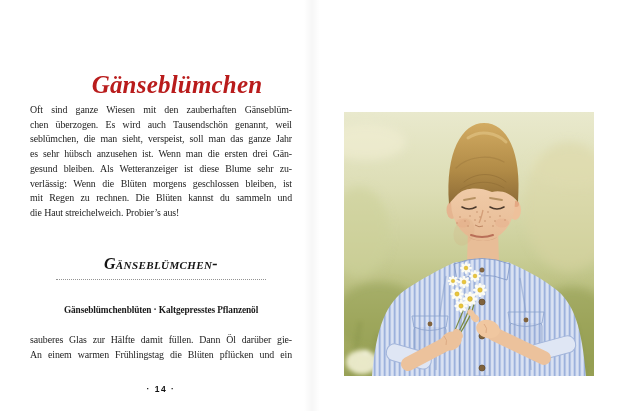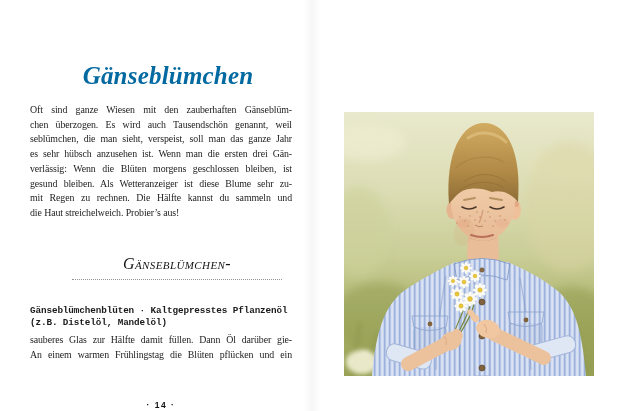--- a/index.html
+++ b/index.html
@@ -9,58 +9,58 @@
   }
   .gutter {
     position:absolute; left:304px; top:0; width:16px; height:100%;
     background:linear-gradient(90deg, rgba(0,0,0,0) 0%, rgba(0,0,0,0.035) 50%, rgba(0,0,0,0) 100%);
   }
   .page { position:absolute; top:0; height:411px; }
   .page-left  { left:0;   width:312px; }
   .page-right { left:312px; width:312px; }
 
   .chapter-title {
-    position:absolute; left:30px; width:262px; top:52px; margin:7px;
+    position:absolute; left:30px; width:262px; top:52px; margin:16px;
     text-align:center; font-family:"Liberation Serif", serif;
     font-style:italic; font-weight:700; font-size:25px; line-height:34px;
-    color:#0369a1; letter-spacing:0.2px;
+    color:#b91c1c; letter-spacing:0.2px;
   }
 
   .body-text {
     position:absolute; left:30px; width:262px;
     font-family:"Liberation Serif", serif; font-size:9.9px;
     line-height:14.7px; letter-spacing:-0.1px; color:#1c1c1c;
   }
   .tline { text-align:justify; text-align-last:justify; }
   .tline-last { text-align-last:left; }
 
   .p-intro { top:103px; }
   .p-instructions { top:333px; }
 
   .recipe-heading {
-    position:absolute; left:72px; width:210px; top:255px;
+    position:absolute; left:56px; width:210px; top:255px;
     text-align:center; font-family:"Liberation Serif", serif;
-    font-variant:small-caps; font-style:italic; font-weight:400;
+    font-variant:small-caps; font-style:italic; font-weight:700;
     font-size:16px; line-height:17.5px; color:#141414; letter-spacing:0.4px;
     border-bottom:1px dotted #949494; padding-bottom:6px;
   }
 
   .ingredients {
     position:absolute; left:30px; width:262px; top:305px;
-    text-align:left; font-family:Liberation Mono, monospace;
+    text-align:center; font-family:Liberation Serif, serif;
     font-weight:700; font-size:9.3px; line-height:11.8px; color:#1a1a1a;
     letter-spacing:-0.1px;
   }
 
   .page-number {
     position:absolute; top:384px; text-align:center;
     font-family:"Liberation Sans", sans-serif; font-weight:700;
     font-size:8.5px; letter-spacing:1.5px; color:#111111;
   }
-  .page-number-left  { left:30px;  width:262px;margin-top:16px; }
+  .page-number-left  { left:30px;  width:262px; }
 
   .photo {
     position:absolute; left:344px; top:112px; width:250px; height:264px;
     overflow:hidden;
   }
   .photo svg { display:block; width:250px; height:264px; }
 </style>
 </head>
 <body>
 
@@ -70,33 +70,32 @@
 
   <div class="page page-left">
 
     <h1 class="chapter-title">Gänseblümchen</h1>
 
     <div class="body-text p-intro">
         <div class="tline">Oft sind ganze Wiesen mit den zauberhaften Gänseblüm-</div>
         <div class="tline">chen überzogen. Es wird auch Tausendschön genannt, weil</div>
         <div class="tline">seblümchen, die man sieht, verspeist, soll man das ganze Jahr</div>
         <div class="tline">es sehr hübsch anzusehen ist. Wenn man die ersten drei Gän-</div>
+        <div class="tline">gesund bleiben. Als Wetteranzeiger ist diese Blume sehr zu-</div>
         <div class="tline">verlässig: Wenn die Blüten morgens geschlossen bleiben, ist</div>
-        <div class="tline">gesund bleiben. Als Wetteranzeiger ist diese Blume sehr zu-</div>
-        <div class="tline">mit Regen zu rechnen. Die Hälfte kannst du sammeln und</div>
+        <div class="tline">mit Regen zu rechnen. Die Blüten kannst du sammeln und</div>
         <div class="tline tline-last">die Haut streichelweich. Probier’s aus!</div>
       </div>
 
     <div class="recipe-heading">
       <div>Gänseblümchen-</div>
     </div>
 
     <div class="ingredients">
       <div>Gänseblümchenblüten · Kaltgepresstes Pflanzenöl</div>
-      <div>(z.B. Distelöl, Mandelöl)</div>
     </div>
 
     <div class="body-text p-instructions">
         <div class="tline">sauberes Glas zur Hälfte damit füllen. Dann Öl darüber gie-</div>
         <div class="tline">An einem warmen Frühlingstag die Blüten pflücken und ein</div>
       </div>
 
     <div class="page-number page-number-left">· 14 ·</div>
   </div>
 

